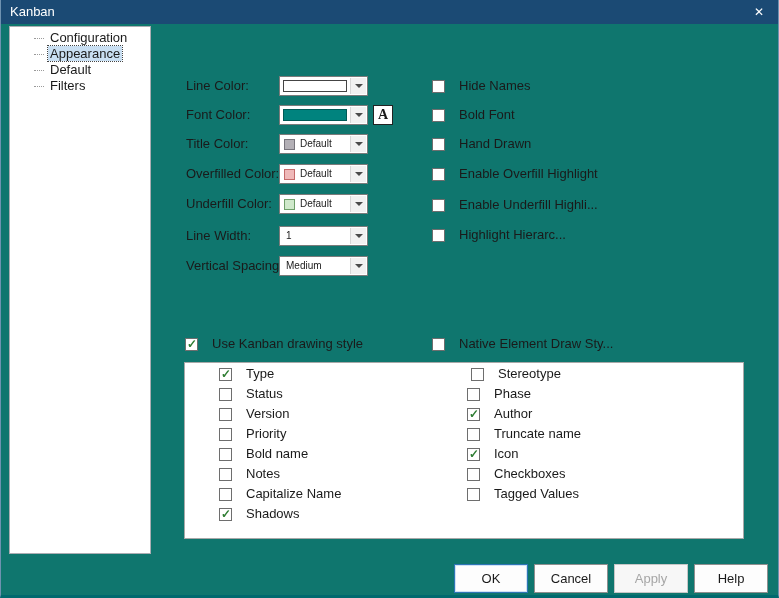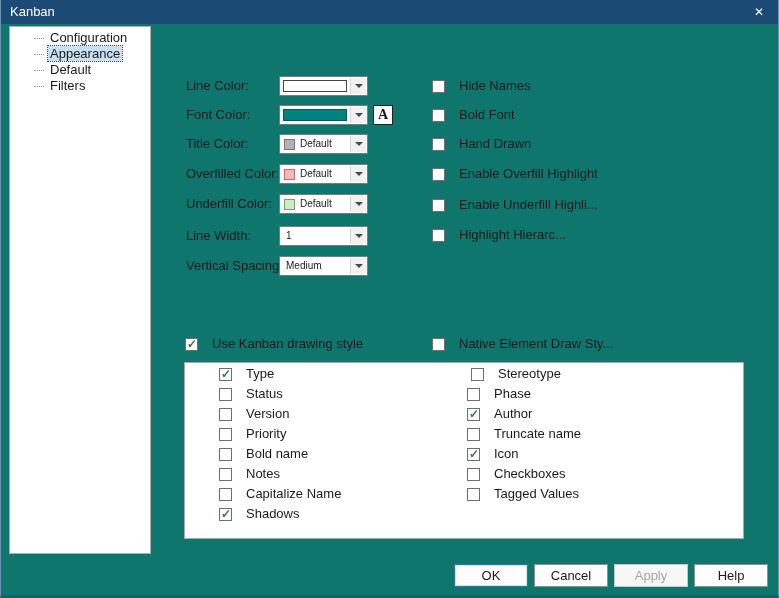--- a/index.html
+++ b/index.html
@@ -31,21 +31,21 @@
   .dd-text.noswatch{left:6px;}
   .fontbtn{position:absolute;left:372px;width:20px;height:20px;border:1px solid #222222;background:#ffffff;
     display:flex;align-items:center;justify-content:center;
     font-family:"Liberation Serif",serif;font-weight:bold;font-size:14px;}
   .chkrow{position:absolute;display:flex;align-items:center;gap:14px;height:16px;white-space:nowrap;}
   .cb{width:13px;height:13px;border:1px solid #6e6e6e;background:#ffffff;position:relative;flex:0 0 auto;}
   .cb.checked::after{content:"✓";position:absolute;left:0;top:-2px;width:12px;text-align:center;
     font-size:12px;font-weight:bold;color:#2e7d32;line-height:15px;}
   .cb-label{line-height:16px;}
   .groupbox{position:absolute;left:183px;top:362px;width:560px;height:177px;border:1px solid #a8a8a8;background:#ffffff;}
-  .btn{position:absolute;top:564px;width:74px;height:23px;background:#fdfdfd;border:1px solid #8f8f8f;
+  .btn{position:absolute;top:564px;width:74px;height:29px;background:#fdfdfd;border:1px solid #8f8f8f;
     font-family:"Liberation Sans",sans-serif;font-size:13px;color:#1a1a1a;padding:0;}
   .btn.primary{border:1px solid #2e75b6;box-shadow:inset 0 0 0 1px #cfe2f3;}
   .btn.disabled{color:#a6a6a6;border-color:#c6c6c6;background:#f7f7f7;}
 </style>
 </head>
 <body>
 
 <div class="window">
 
   <div class="titlebar">

